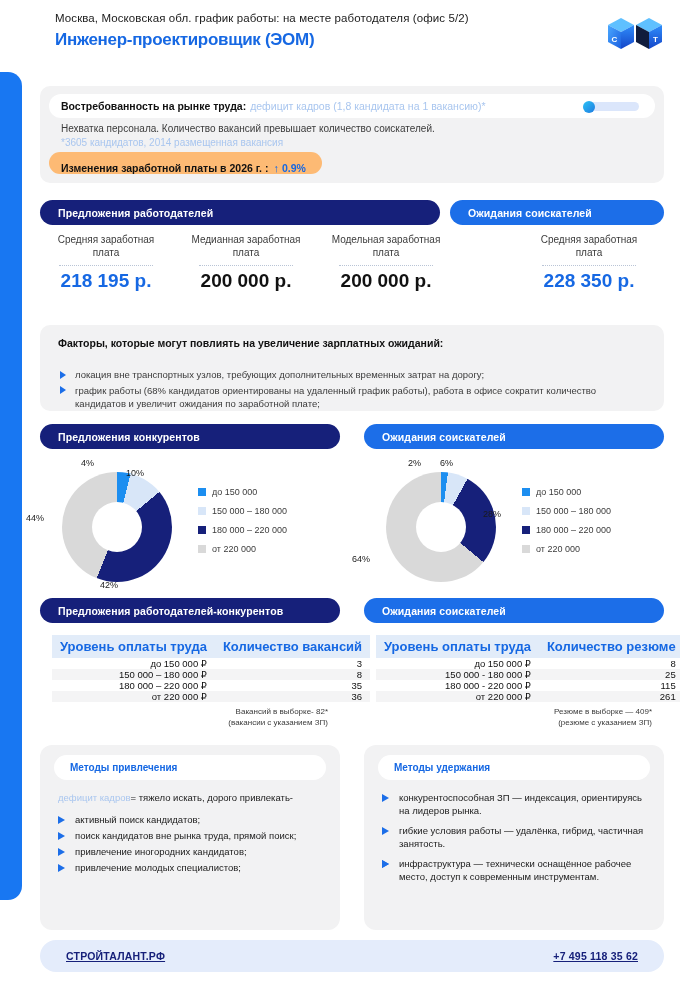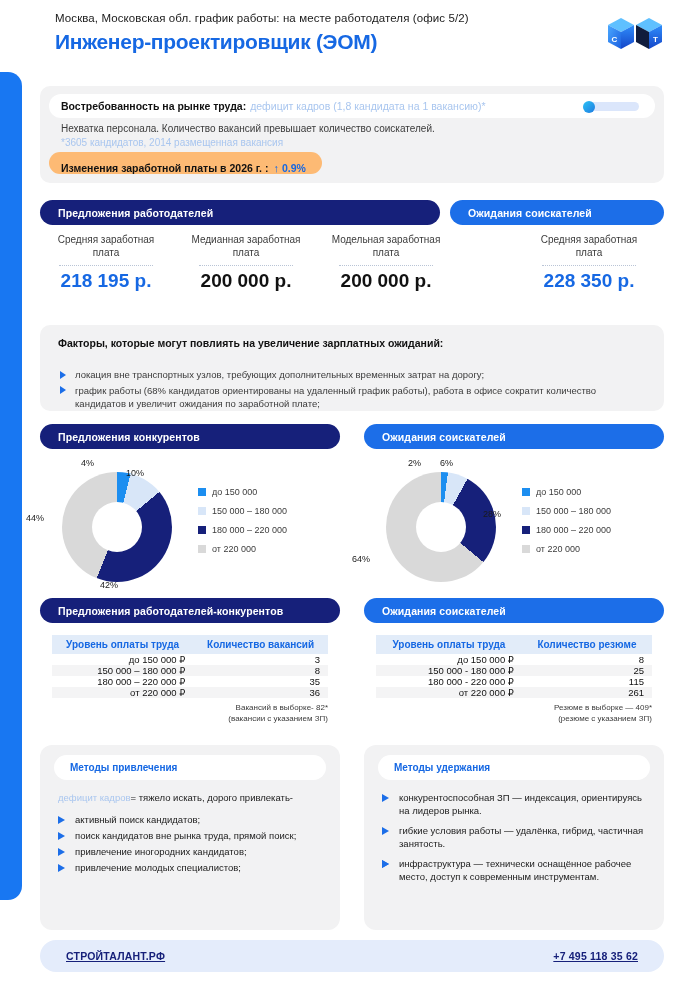--- a/index.html
+++ b/index.html
@@ -26,21 +26,21 @@
 
   
   .header {
     position: absolute; left: 55px; top: 12px; right: 10px;
   }
   .header-loc {
     font-size: 11.5px; color: #1a1a1a; letter-spacing: .1px;
     white-space: nowrap;
   }
   .header-title {
-    font-size: 21px; font-weight: bold; color: #1668e3;
+    font-size: 17px; font-weight: bold; color: #1668e3;
     margin-top: 6px; letter-spacing: -.3px; white-space: nowrap;
   }
   .logo {
     position: absolute; right: 16px; top: 14px;
     width: 58px; height: 46px;
   }
 
   
   .demand-card {
     position: absolute; left: 40px; top: 86px;
@@ -162,22 +162,22 @@
 
   
   .tbl-pill-left  { left: 40px;  top: 598px; width: 300px; }
   .tbl-pill-right { left: 364px; top: 598px; width: 300px; }
 
   .tbl { position: absolute; top: 635px; width: 276px; }
   .tbl.left  { left: 52px; }
   .tbl.right { left: 376px; }
   .tbl table { width: 100%; border-collapse: collapse; }
   .tbl th {
-    background: #e2ecf9; color: #1668e3; font-size: 10px; font-weight: bold;
-    padding: 4px 8px; white-space: nowrap;
+    background: #e2ecf9; color: #1668e3; font-size: 13px; font-weight: bold;
+    padding: 4px 8px; text-align: right; white-space: nowrap;
   }
   .tbl td {
     font-size: 9.5px; color: #111; padding: 0 8px; text-align: right;
     white-space: nowrap;
   }
   .tbl tr.alt td { background: #f4f4f5; }
   .tbl-note {
     margin-top: 4px; text-align: right;
     font-size: 8px; color: #3b3b3b; line-height: 11px;
   }

